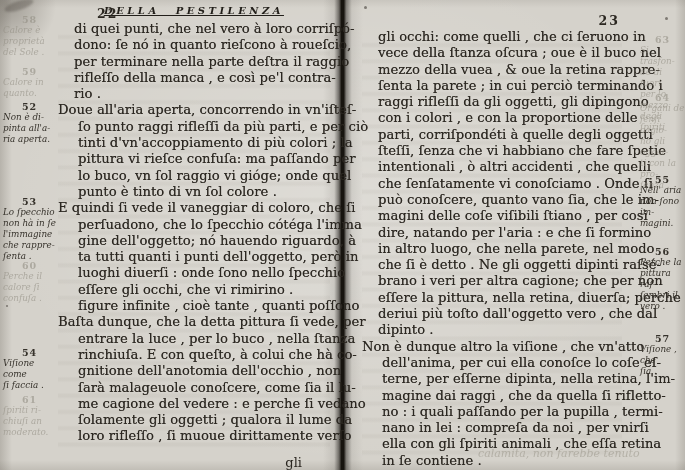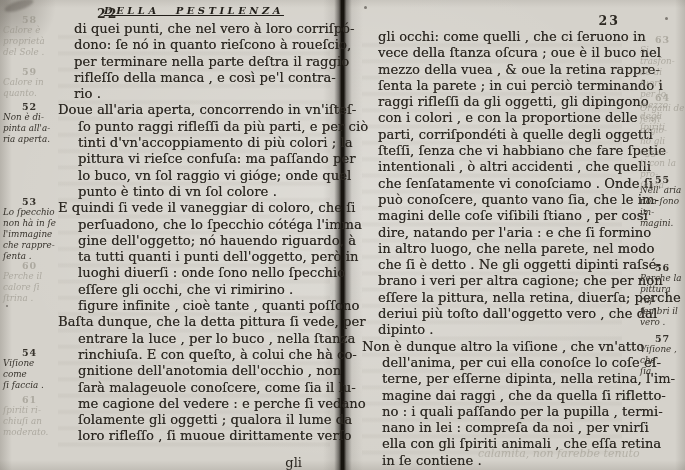--- a/index.html
+++ b/index.html
@@ -161,21 +161,21 @@
       </div>
       <div class="note ghost" style="top: 66px;">
         <div class="nnum">59</div>
         <div class="nline">Calore in</div>
         <div class="nline">quanto.</div>
       </div>
       <div class="note ghost" style="top: 260px;">
         <div class="nnum">60</div>
         <div class="nline">Perche il</div>
         <div class="nline">calore ſi</div>
-        <div class="nline">ſtrina .</div>
+        <div class="nline">confuſa .</div>
       </div>
       <div class="note ghost" style="top: 394px;">
         <div class="nnum">61</div>
         <div class="nline">ſpiriti ri-</div>
         <div class="nline">chiuſi an</div>
         <div class="nline">moderato.</div>
       </div>
     </div>
 
   <header class="hdr" id="rp-hdr">
@@ -214,21 +214,21 @@
         <div class="tl short">in ſe contiene .</div>
       </div>
     </div>
   <div class="notecol" id="rp-notes">
       <div class="note" style="top: 174px;">
         <div class="nnum">55</div>
         <div class="nline">Nell' aria</div>
         <div class="nline">non ſono im-</div>
         <div class="nline">magini.</div>
       </div>
-      <div class="note" style="top: 262px;">
+      <div class="note" style="top: 246px;">
         <div class="nnum">56</div>
         <div class="nline">Perche la</div>
         <div class="nline">pittura raſ-</div>
         <div class="nline">ſembri il</div>
         <div class="nline">vero .</div>
       </div>
       <div class="note" style="top: 333px;">
         <div class="nnum">57</div>
         <div class="nline">Viſione , che</div>
         <div class="nline">ſia .</div>

